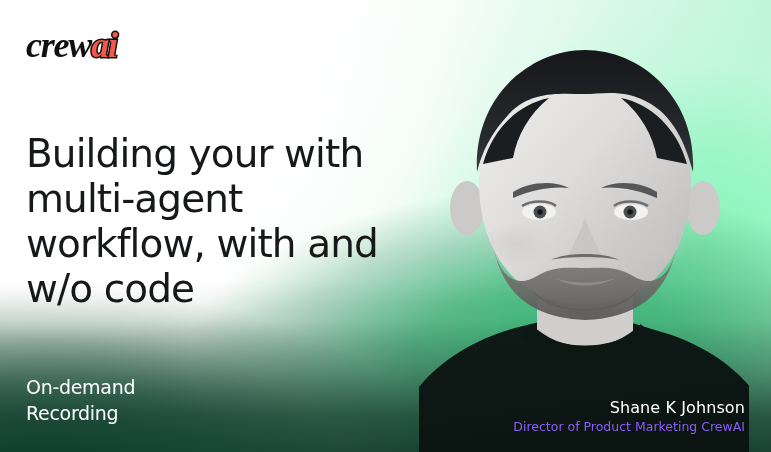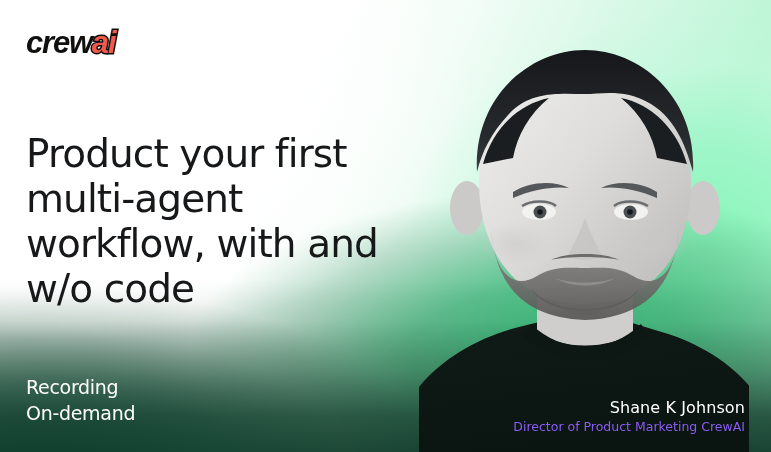--- a/index.html
+++ b/index.html
@@ -85,22 +85,22 @@
 
   
   .logo {
     position: absolute;
     left: 26px;
     top: 27px;
     z-index: 6;
     display: block;
   }
   .logo-word {
-    font-family: Liberation Sans, sans-serif;
-    font-size: 31px;
+    font-family: Liberation Serif, serif;
+    font-size: 36px;
     font-weight: 700;
     font-style: italic;
     letter-spacing: -1.2px;
     line-height: 1;
     white-space: nowrap;
   }
   .logo-crew {
     color: #11100f;
     -webkit-text-stroke: 3px #ffffff;
     paint-order: stroke fill;
@@ -274,25 +274,25 @@
       </g>
     </svg>
   </div>
 
   <div class="logo">
     <div class="logo-word">
       <span class="logo-crew">crew</span><span class="logo-ai">ai</span>
     </div>
   </div>
 
-  <h1 class="headline">Product your first multi-agent workflow, with and w/o code</h1>
+  <h1 class="headline">Building your with multi-agent workflow, with and w/o code</h1>
 
   <div class="ondemand">
+    <span>On-demand</span>
     <span>Recording</span>
-    <span>On-demand</span>
   </div>
 
   <div class="speaker">
     <span class="speaker-name">Shane K Johnson</span>
     <span class="speaker-title">Director of Product Marketing CrewAI</span>
   </div>
 
 </div>
 
 </body></html>

